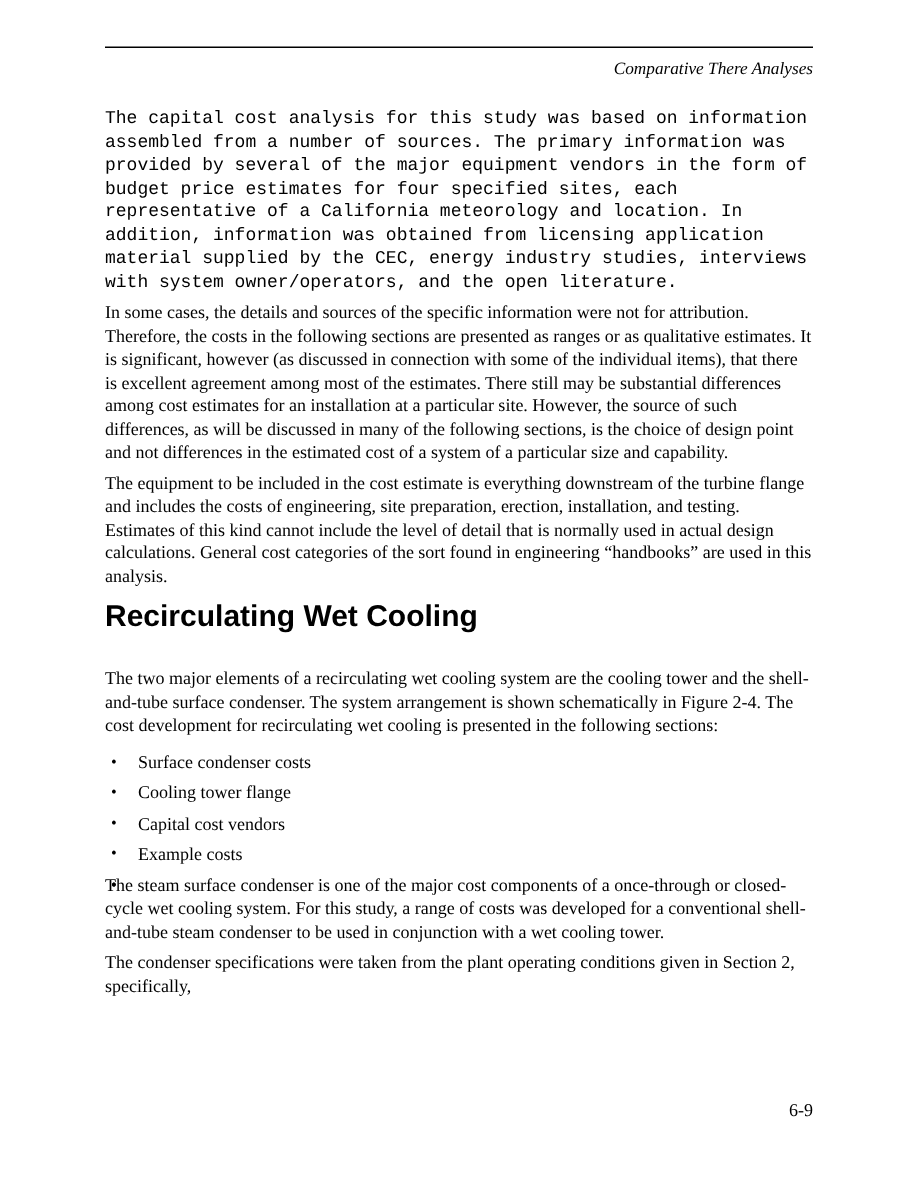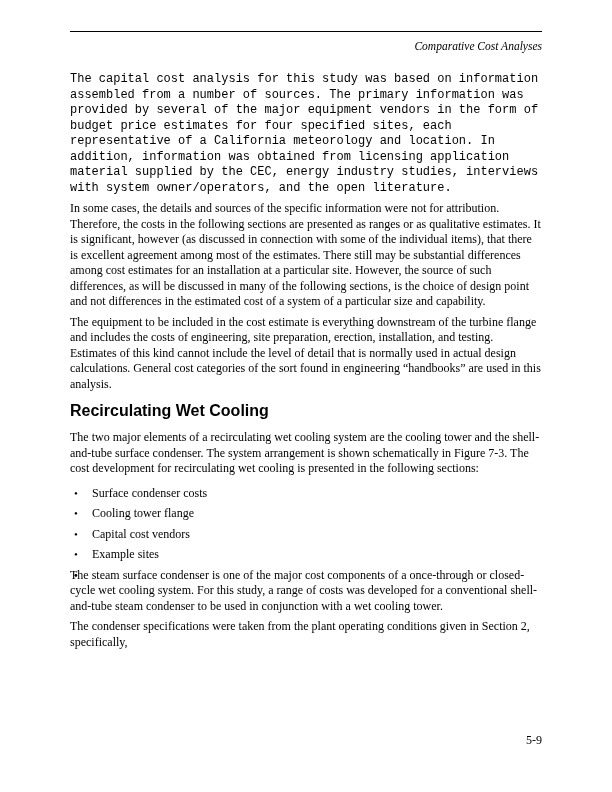--- a/index.html
+++ b/index.html
@@ -35,24 +35,24 @@
     margin: 0 0 5px 0;
     font-size: 12px;
     line-height: 15.5px;
     text-align: left;
   }
   p.first-para {
     margin-top: 19px;
     font-family: Liberation Mono, monospace;
   }
   h1.section-heading {
-    margin: 11px 0 11px 0;
+    margin: 11px 0 26px 0;
     font-family: "Liberation Sans", sans-serif;
     font-weight: bold;
-    font-size: 16px;
+    font-size: 20px;
     line-height: 16px;
   }
   h2.subsection-heading {
     margin: 16px 0 12px 0;
     font-family: "Liberation Sans", sans-serif;
     font-weight: bold;
     font-style: italic;
     font-size: 13px;
     line-height: 15px;
   }
@@ -82,57 +82,57 @@
     line-height: 15px;
   }
 </style>
 </head>
 <body>
 
 <div class="page">
 
   <hr class="header-rule">
 
-  <div class="running-head">Comparative Cost Analyses</div>
+  <div class="running-head">Comparative There Analyses</div>
 
   <p class="body-para first-para">The capital cost analysis for this study was based on information assembled from a number of sources. The primary information was provided by several of the major equipment vendors in the form of budget price estimates for four specified sites, each representative of a California meteorology and location. In addition, information was obtained from licensing application material supplied by the CEC, energy industry studies, interviews with system owner/operators, and the open literature.</p>
 
   <p class="body-para">In some cases, the details and sources of the specific information were not for attribution. Therefore, the costs in the following sections are presented as ranges or as qualitative estimates. It is significant, however (as discussed in connection with some of the individual items), that there is excellent agreement among most of the estimates. There still may be substantial differences among cost estimates for an installation at a particular site. However, the source of such differences, as will be discussed in many of the following sections, is the choice of design point and not differences in the estimated cost of a system of a particular size and capability.</p>
 
   <p class="body-para">The equipment to be included in the cost estimate is everything downstream of the turbine flange and includes the costs of engineering, site preparation, erection, installation, and testing. Estimates of this kind cannot include the level of detail that is normally used in actual design calculations. General cost categories of the sort found in engineering “handbooks” are used in this analysis.</p>
 
   <h1 class="section-heading">Recirculating Wet Cooling</h1>
 
-  <p class="body-para">The two major elements of a recirculating wet cooling system are the cooling tower and the shell-and-tube surface condenser. The system arrangement is shown schematically in Figure 7-3. The cost development for recirculating wet cooling is presented in the following sections:</p>
+  <p class="body-para">The two major elements of a recirculating wet cooling system are the cooling tower and the shell-and-tube surface condenser. The system arrangement is shown schematically in Figure 2-4. The cost development for recirculating wet cooling is presented in the following sections:</p>
 
   <ul class="bullet-list">
     <li>
       <span class="bullet-mark">•</span>
       <span>Surface condenser costs</span>
     </li>
     <li>
       <span class="bullet-mark">•</span>
       <span>Cooling tower flange</span>
     </li>
     <li>
       <span class="bullet-mark">•</span>
       <span>Capital cost vendors</span>
     </li>
     <li>
       <span class="bullet-mark">•</span>
-      <span>Example sites</span>
+      <span>Example costs</span>
     </li>
     <li>
       <span class="bullet-mark">•</span>
     </li>
     <li>
       <span class="bullet-mark">•</span>
     </li>
   </ul>
 
 
   <p class="body-para">The steam surface condenser is one of the major cost components of a once-through or closed-cycle wet cooling system. For this study, a range of costs was developed for a conventional shell-and-tube steam condenser to be used in conjunction with a wet cooling tower.</p>
 
   <p class="body-para">The condenser specifications were taken from the plant operating conditions given in Section 2, specifically,</p>
 
-  <div class="page-number">5-9</div>
+  <div class="page-number">6-9</div>
 
 </div>
 
 </body></html>

